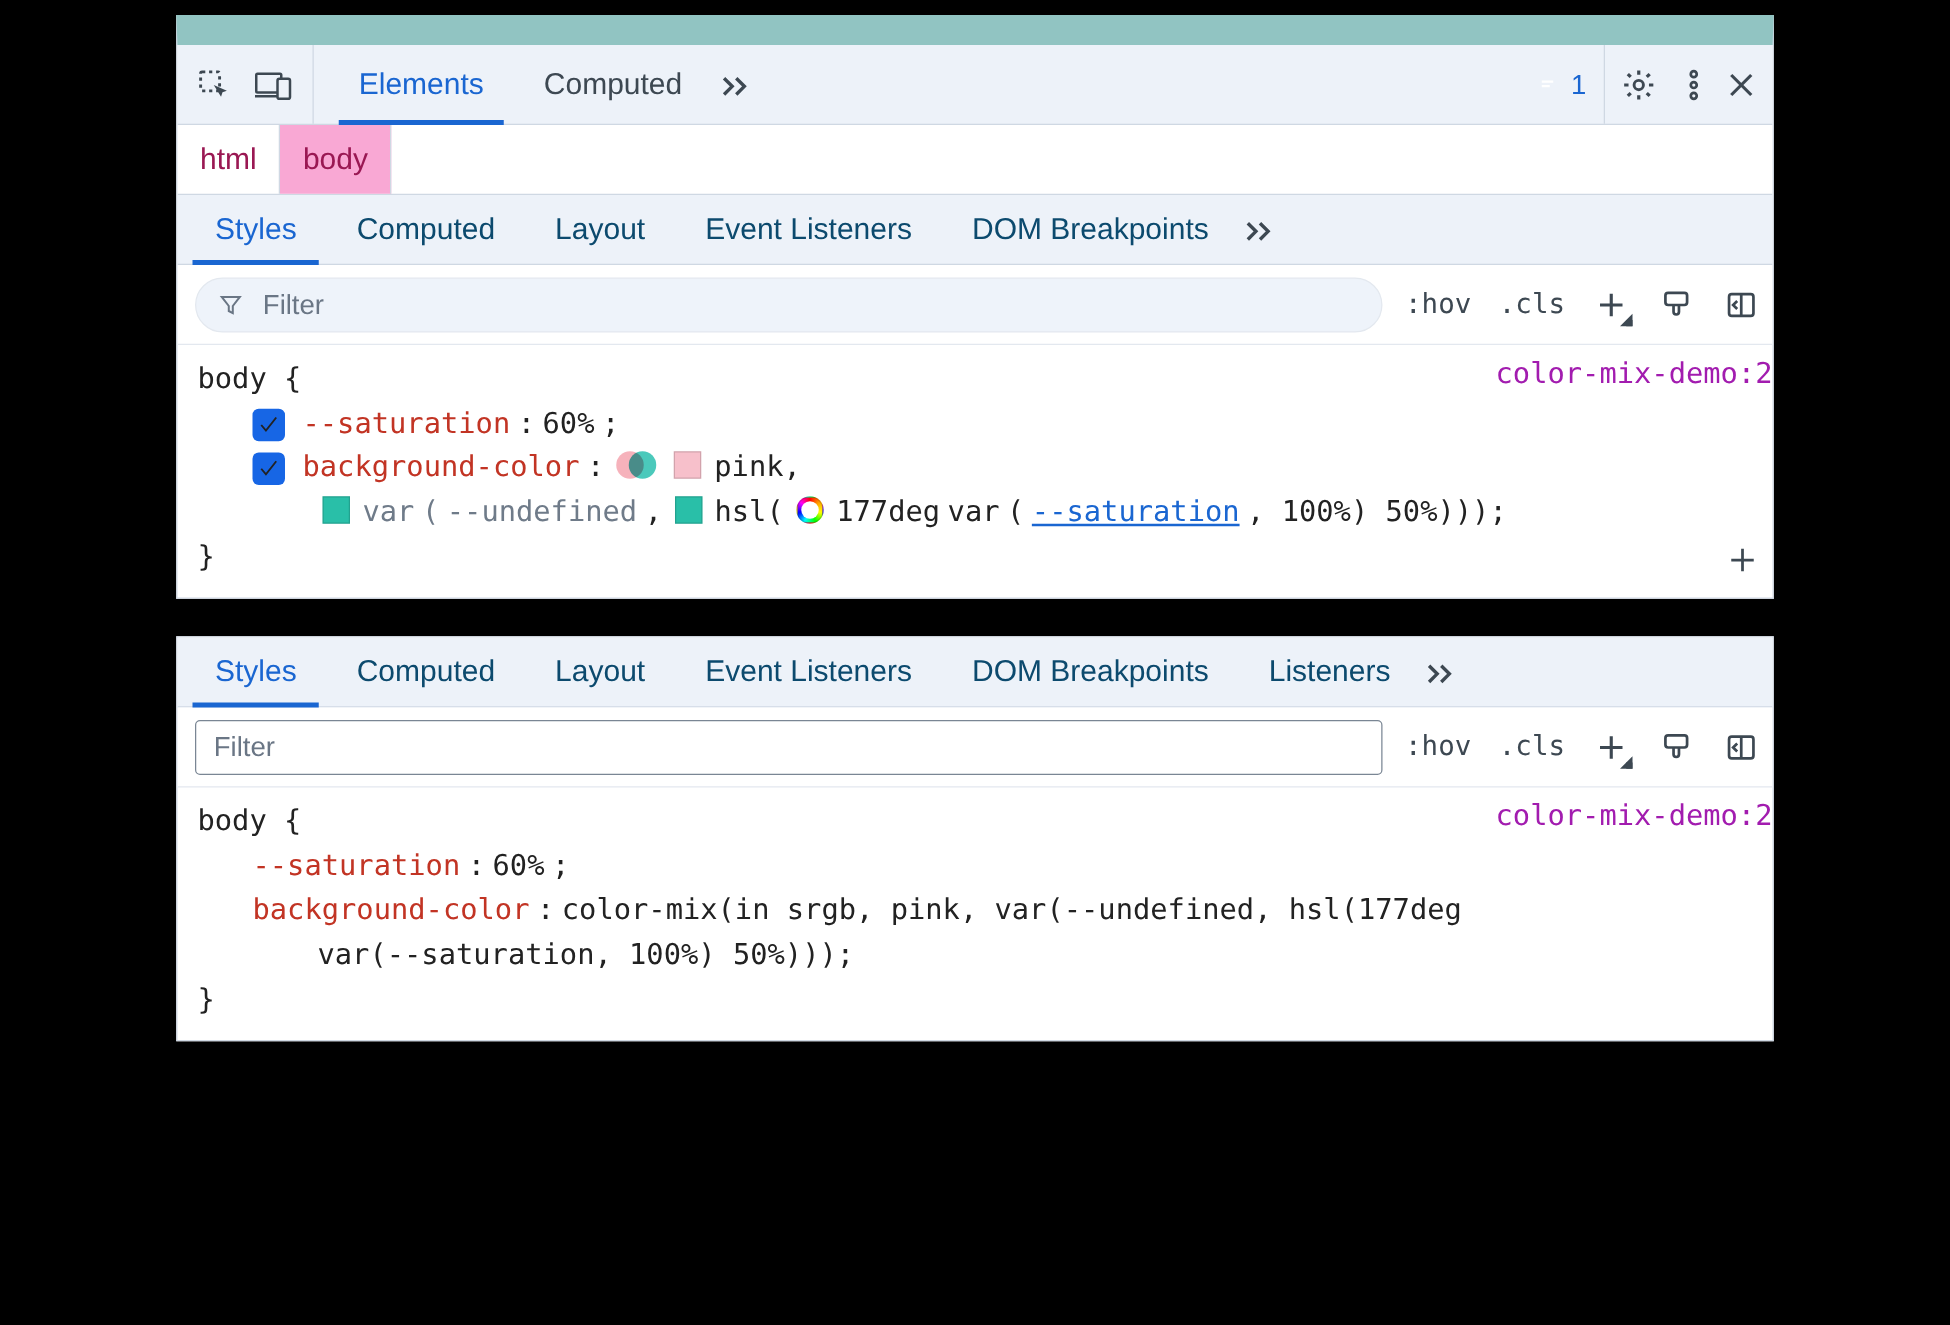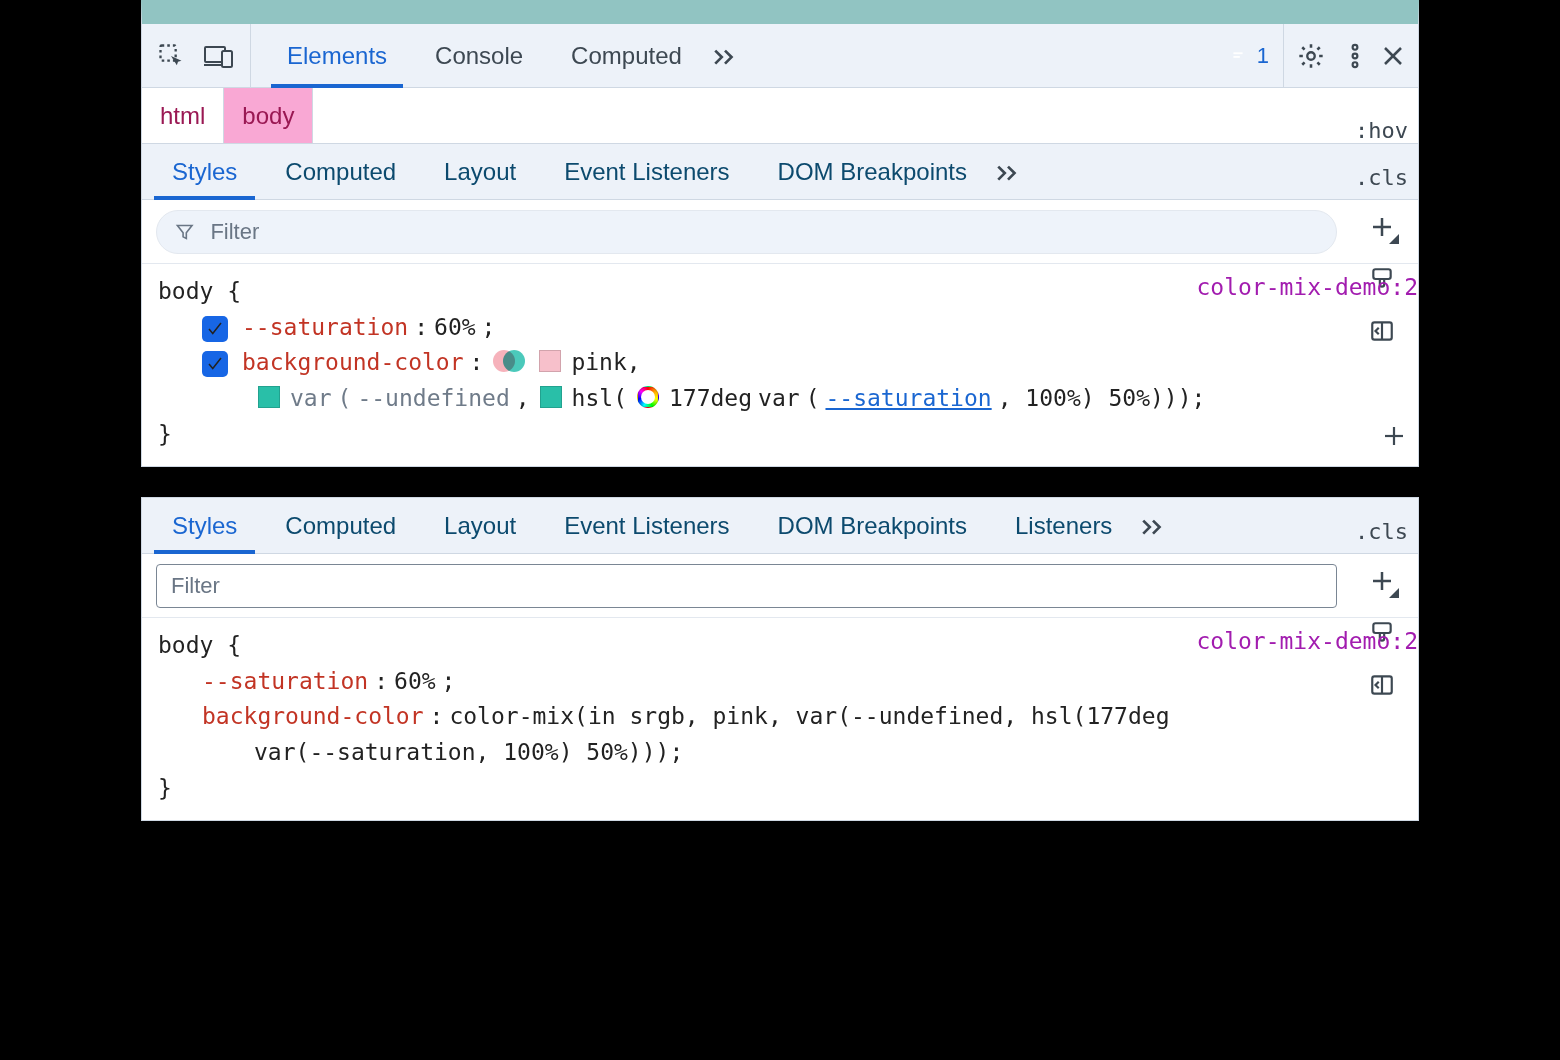--- a/index.html
+++ b/index.html
@@ -10,21 +10,21 @@
     font-size: 22px;
     padding: 0;
     width: 1560px;
     height: 1060px;
     display: flex;
     justify-content: center;
     align-items: flex-start;
   }
   .wrap {
     width: 1278px;
-    margin-top: 0;
+    margin-top: 12px;
   }
   .panel {
     background: #fff;
     border: 1px solid #cfd8e3;
     overflow: hidden;
   }
   .panel1 {
     border-top: 24px solid #91c4c2;
     margin-bottom: 30px;
   }
@@ -145,21 +145,20 @@
     border: none; outline: none; background: transparent;
     font-size: 22px; width: 100%;
     color: #3d4852;
   }
   .filter-box input::placeholder { color: #6a7685; }
   .filter-tools {
     display: flex; align-items: center; gap: 22px;
     font-family: ui-monospace, Menlo, Consolas, monospace;
     font-size: 22px;
     color: #3d4852;
-    flex-direction: column;
   }
   .tool-icon {
     width: 30px; height: 30px;
     display: inline-flex; align-items: center; justify-content: center;
     position: relative;
     cursor: pointer;
   }
   .tool-icon.has-corner::after {
     content: ""; position: absolute; right: -2px; bottom: -2px;
     border: 5px solid transparent;
@@ -249,21 +248,20 @@
       <span class="icon-btn">
         <svg width="30" height="26" viewBox="0 0 30 24">
               <rect x="1" y="3" width="20" height="15" rx="1"></rect>
               <line x1="0" y1="21" x2="22" y2="21"></line>
               <rect x="18" y="7" width="10" height="16" rx="1.5" fill="#edf2f9"></rect>
             </svg>
       </span>
     </div>
 
     <div class="tab active">Elements</div>
-    <div class="tab">Console</div>
     <div class="tab">Computed</div>
     <span class="icon-btn">
       <svg width="26" height="20" viewBox="0 0 24 16">
             <path d="M3 3 l6 6 -6 6 M12 3 l6 6 -6 6" stroke-width="2.5"></path>
           </svg>
     </span>
 
     <div class="spacer"></div>
 
     <div class="issues">

